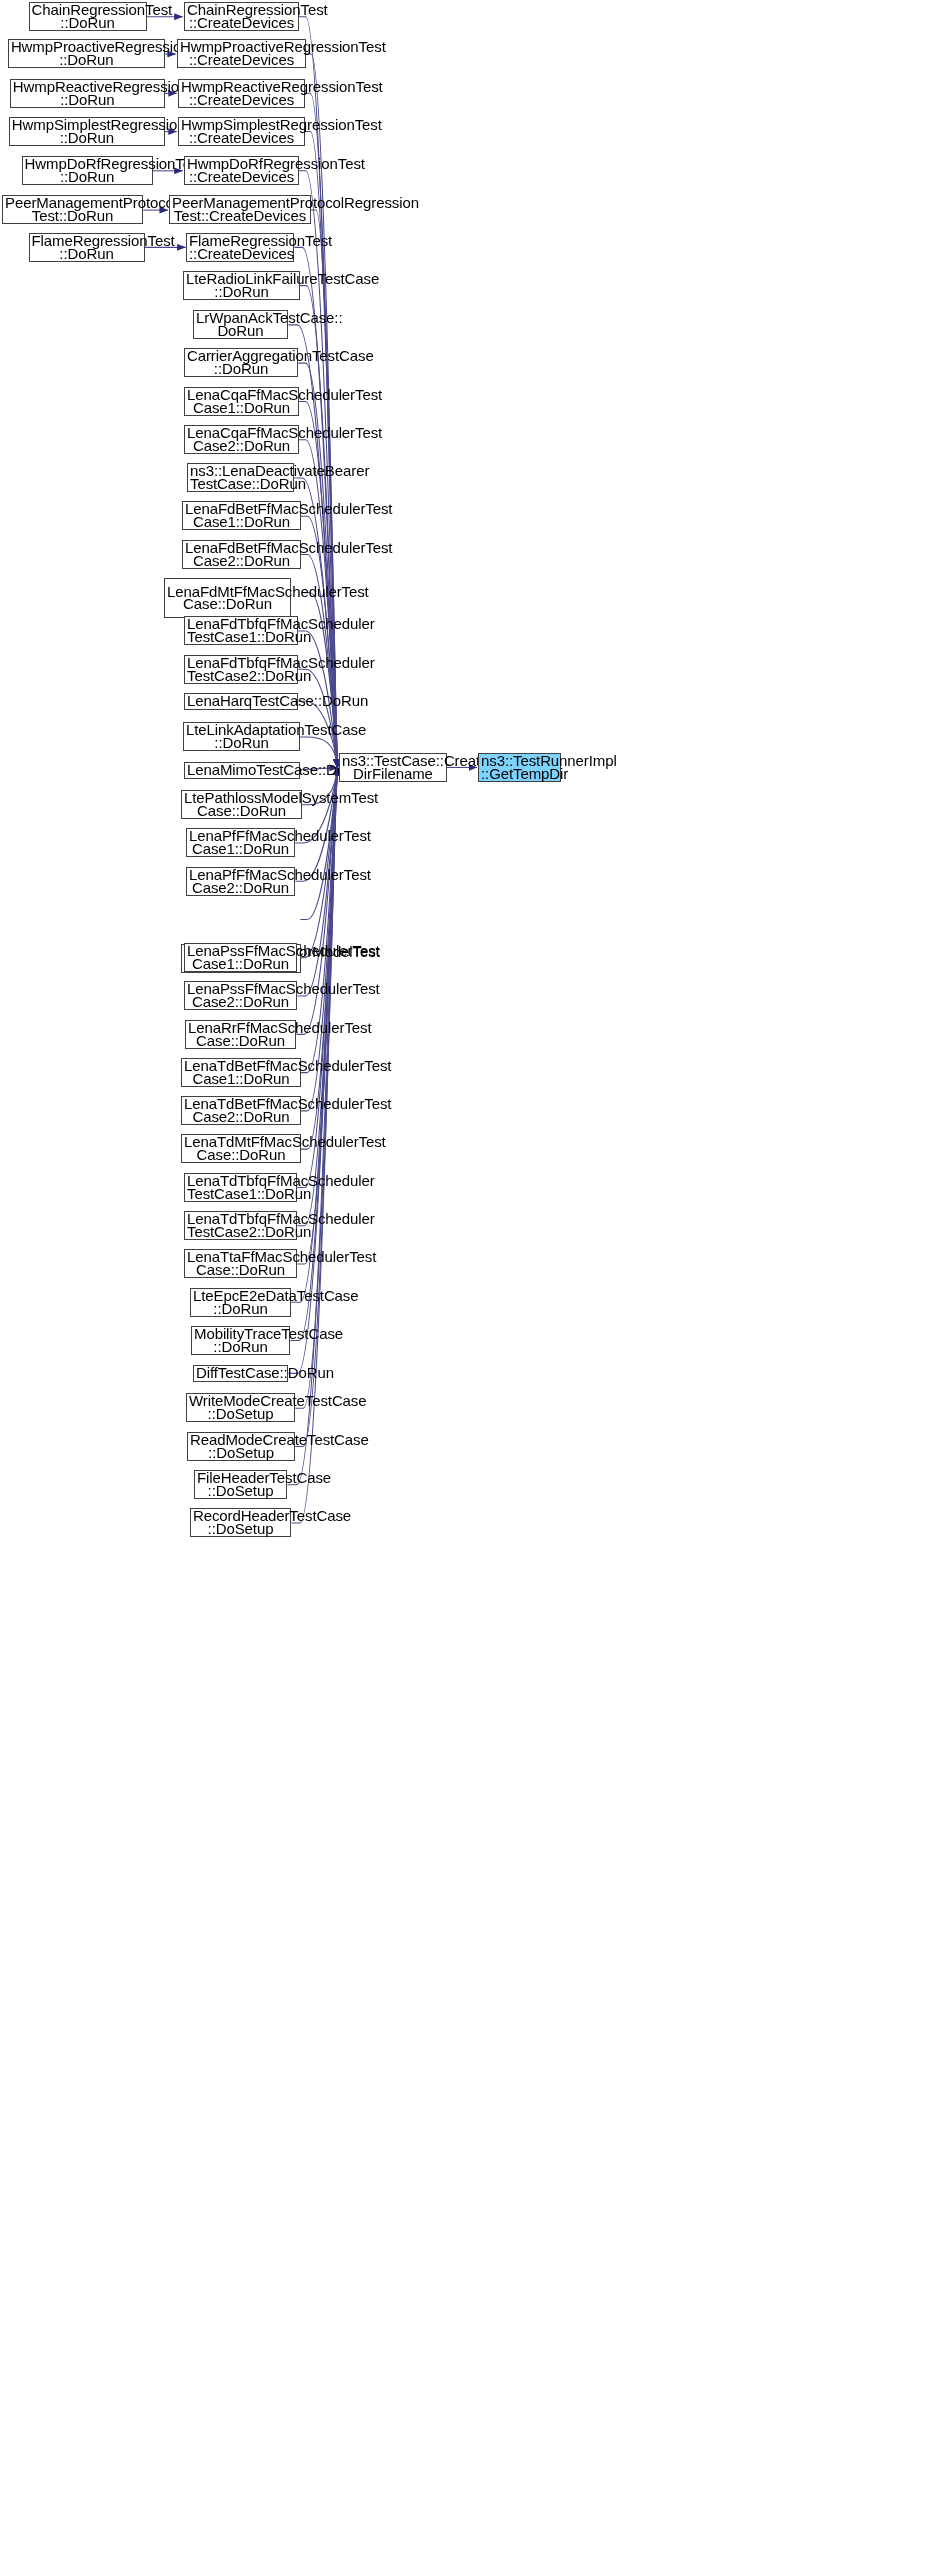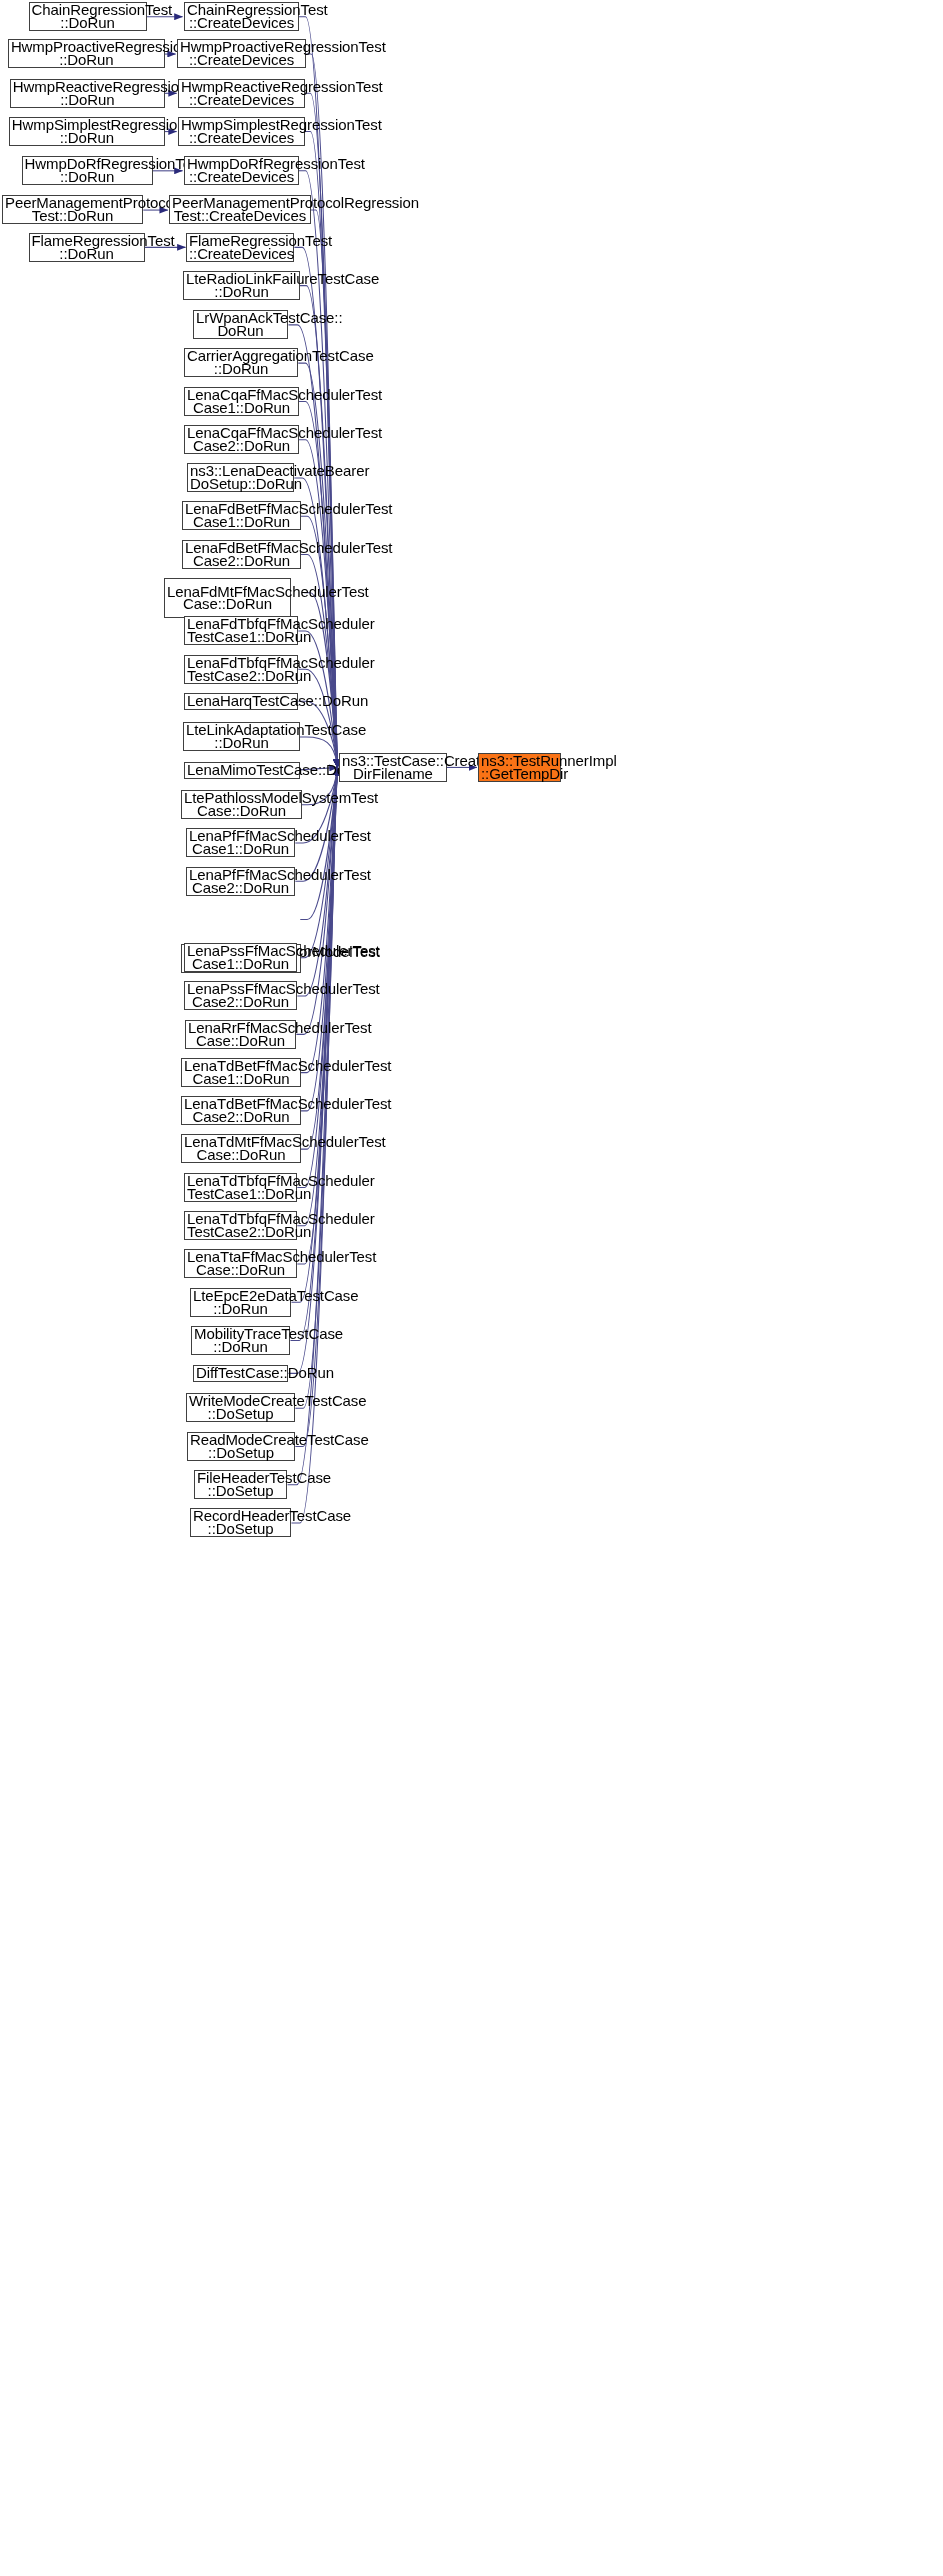--- a/index.html
+++ b/index.html
@@ -15,21 +15,21 @@
     display:flex;
     align-items:center;
     justify-content:center;
     text-align:center;
     font-size:15px;
     line-height:12.3px;
     letter-spacing:-0.1px;
     white-space:pre-line;
     padding:1px 2px;
   }
-  .node.highlight{background:#f97316;}
+  .node.highlight{background:#7dd3fc;}
   .node .lbl{display:block;width:100%;}
 </style>
 </head>
 <body>
 
 <div id="canvas">
   <svg id="edges" viewBox="0 0 961 2625">
     <defs>
       <marker id="arrow" markerWidth="9" markerHeight="7" refX="8.5" refY="3.5" orient="auto" markerUnits="userSpaceOnUse">
         <path d="M0,0 L9,3.5 L0,7 z" fill="#2a2a7a"></path>
@@ -120,21 +120,21 @@
 ::DoRun</span></div>
       <div class="node" style="left: 193px; top: 310px; width: 95px; height: 29px;"><span class="lbl">LrWpanAckTestCase::
 DoRun</span></div>
       <div class="node" style="left: 184px; top: 348px; width: 114px; height: 29px;"><span class="lbl">CarrierAggregationTestCase
 ::DoRun</span></div>
       <div class="node" style="left: 184px; top: 387px; width: 115px; height: 29px;"><span class="lbl">LenaCqaFfMacSchedulerTest
 Case1::DoRun</span></div>
       <div class="node" style="left: 184px; top: 425px; width: 115px; height: 29px;"><span class="lbl">LenaCqaFfMacSchedulerTest
 Case2::DoRun</span></div>
       <div class="node" style="left: 187px; top: 463px; width: 107px; height: 29px;"><span class="lbl">ns3::LenaDeactivateBearer
-DoSetup::DoRun</span></div>
+TestCase::DoRun</span></div>
       <div class="node" style="left: 182px; top: 501px; width: 119px; height: 29px;"><span class="lbl">LenaFdBetFfMacSchedulerTest
 Case1::DoRun</span></div>
       <div class="node" style="left: 182px; top: 540px; width: 119px; height: 29px;"><span class="lbl">LenaFdBetFfMacSchedulerTest
 Case2::DoRun</span></div>
       <div class="node" style="left: 164px; top: 578px; width: 127px; height: 40px;"><span class="lbl">LenaFdMtFfMacSchedulerTest
 Case::DoRun</span></div>
       <div class="node" style="left: 184px; top: 616px; width: 114px; height: 29px;"><span class="lbl">LenaFdTbfqFfMacScheduler
 TestCase1::DoRun</span></div>
       <div class="node" style="left: 184px; top: 655px; width: 114px; height: 29px;"><span class="lbl">LenaFdTbfqFfMacScheduler
 TestCase2::DoRun</span></div>

